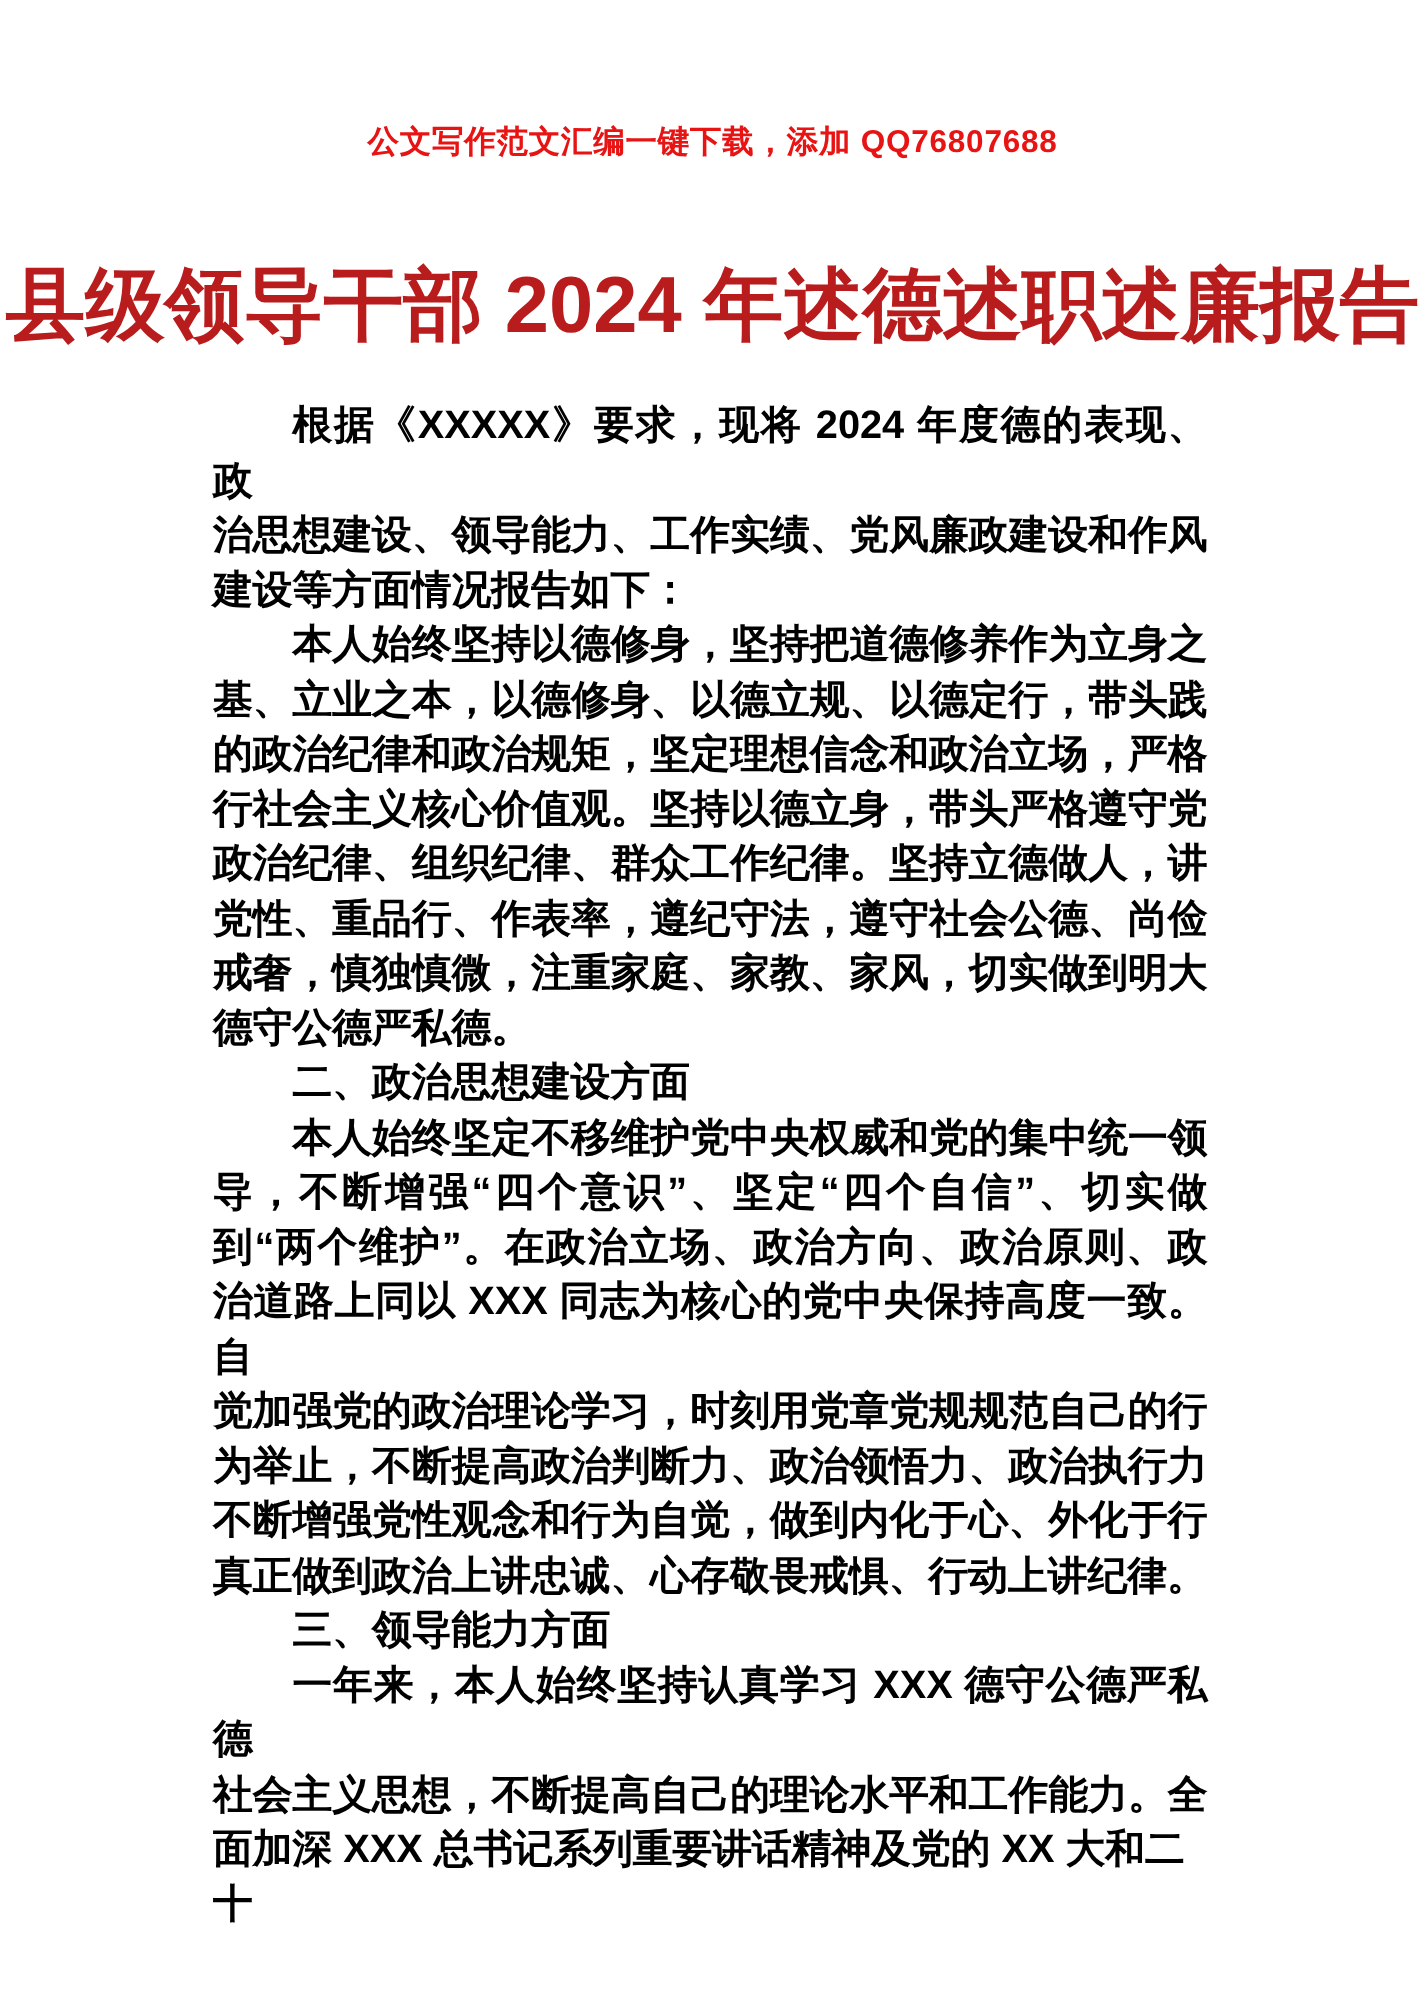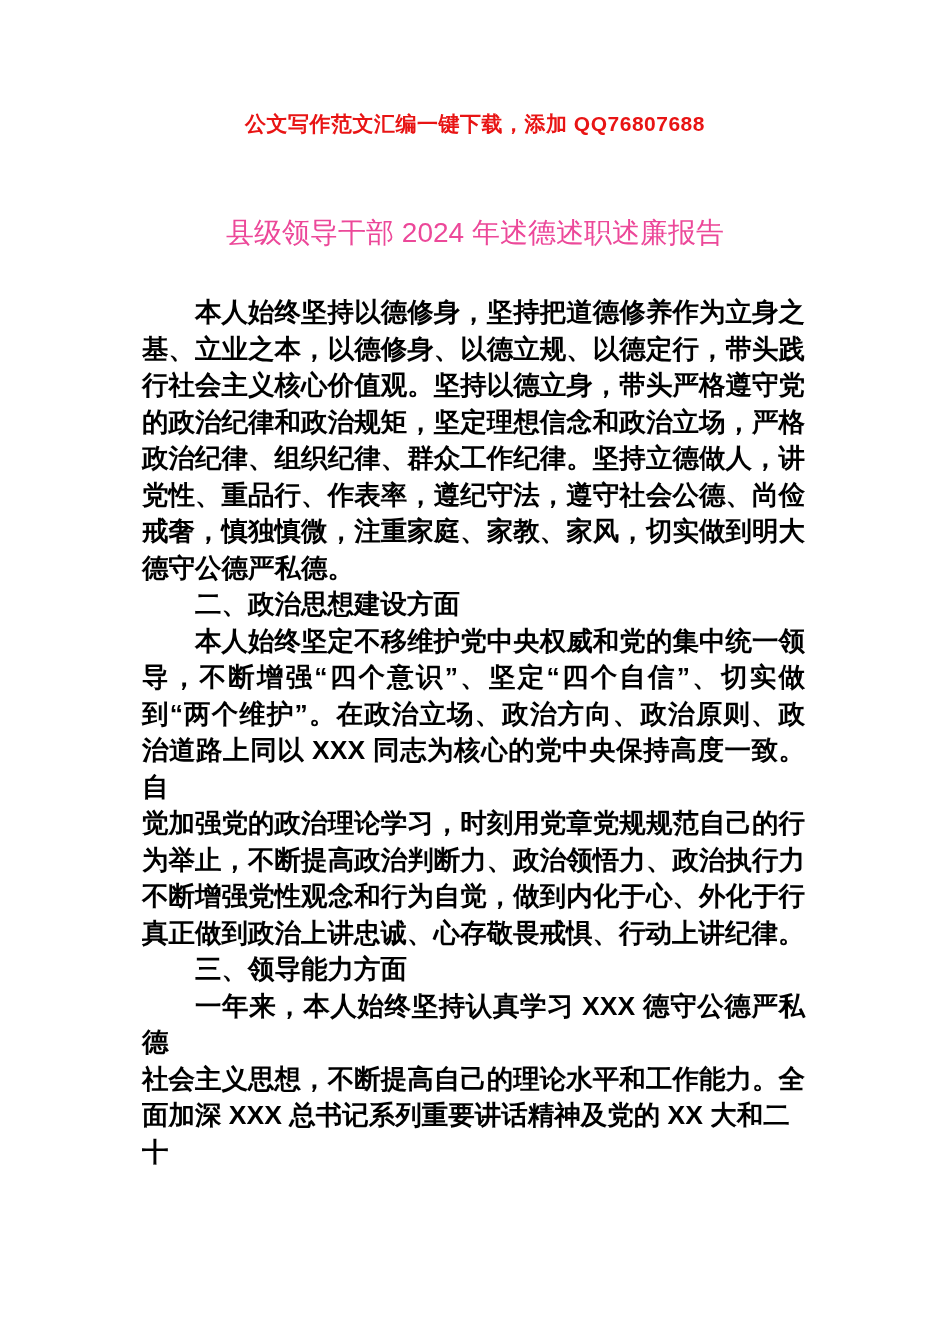--- a/index.html
+++ b/index.html
@@ -15,36 +15,36 @@
   .page {
     position: relative;
     width: 950px;
     height: 1344px;
     background: #ffffff;
     font-family: "Liberation Sans", sans-serif;
     color: #000000;
   }
   
   .promo {
-    padding-top: 112px;
+    padding-top: 83px;
     text-align: center;
     font-size: 21px;
     line-height: 23px;
     font-weight: 700;
     color: #e81414;
     letter-spacing: 0.5px;
   }
   
   .doc-title {
     margin: 74px 0 0 0;
     text-align: center;
-    font-size: 28px;
+    font-size: 53px;
     line-height: 48px;
-    font-weight: 400;
-    color: #ec4899;
+    font-weight: 700;
+    color: #b91c1c;
   }
   
   .content {
     width: 663px;
     margin: 37px 0 0 142px;
     font-size: 26.5px;
     line-height: 36.5px;
     font-weight: 600;
     color: #000000;
   }
@@ -69,24 +69,29 @@
 </head>
 <body>
 
 <div class="page">
   <div class="promo">公文写作范文汇编一键下载，添加 QQ76807688</div>
 
   <h1 class="doc-title">县级领导干部 2024 年述德述职述廉报告</h1>
 
   <div class="content">
       <div class="para">
+        <div class="line first just">根据《XXXXX》要求，现将 2024 年度德的表现、政</div>
+        <div class="line just">治思想建设、领导能力、工作实绩、党风廉政建设和作风</div>
+        <div class="line">建设等方面情况报告如下：</div>
+      </div>
+      <div class="para">
         <div class="line first just">本人始终坚持以德修身，坚持把道德修养作为立身之</div>
         <div class="line just">基、立业之本，以德修身、以德立规、以德定行，带头践</div>
+        <div class="line just">的政治纪律和政治规矩，坚定理想信念和政治立场，严格</div>
         <div class="line just">行社会主义核心价值观。坚持以德立身，带头严格遵守党</div>
-        <div class="line just">的政治纪律和政治规矩，坚定理想信念和政治立场，严格</div>
         <div class="line just">政治纪律、组织纪律、群众工作纪律。坚持立德做人，讲</div>
         <div class="line just">党性、重品行、作表率，遵纪守法，遵守社会公德、尚俭</div>
         <div class="line just">戒奢，慎独慎微，注重家庭、家教、家风，切实做到明大</div>
         <div class="line">德守公德严私德。</div>
       </div>
       <div class="heading">二、政治思想建设方面</div>
       <div class="para">
         <div class="line first just">本人始终坚定不移维护党中央权威和党的集中统一领</div>
         <div class="line just">导，不断增强“四个意识”、坚定“四个自信”、切实做</div>
         <div class="line just">到“两个维护”。在政治立场、政治方向、政治原则、政</div>

